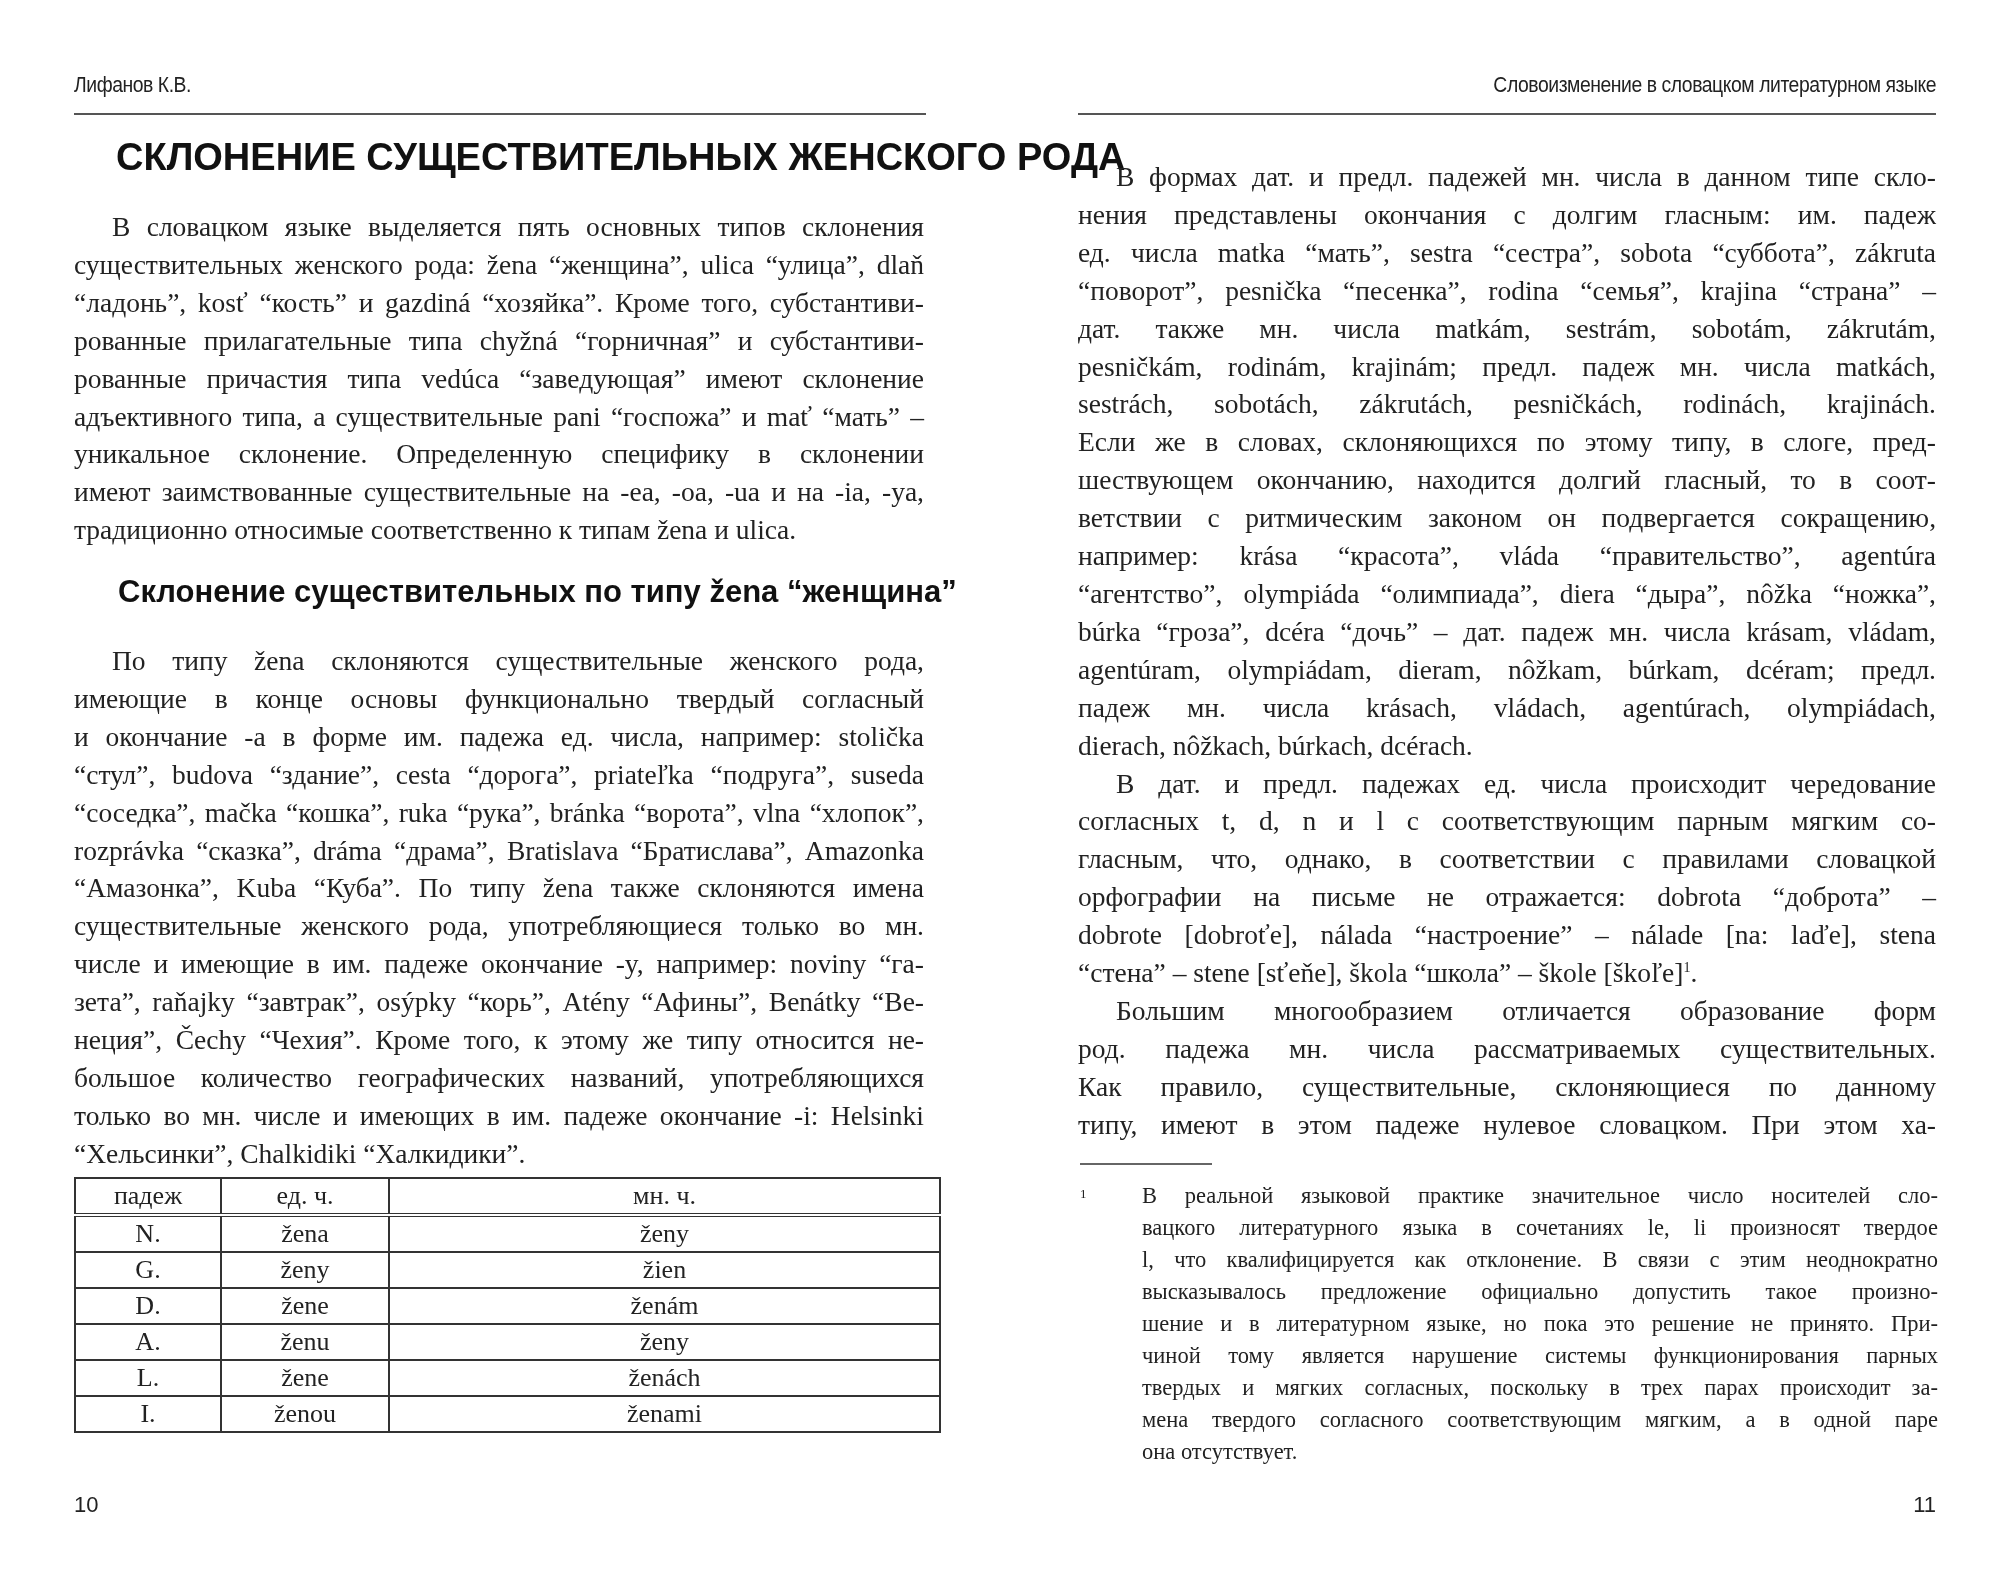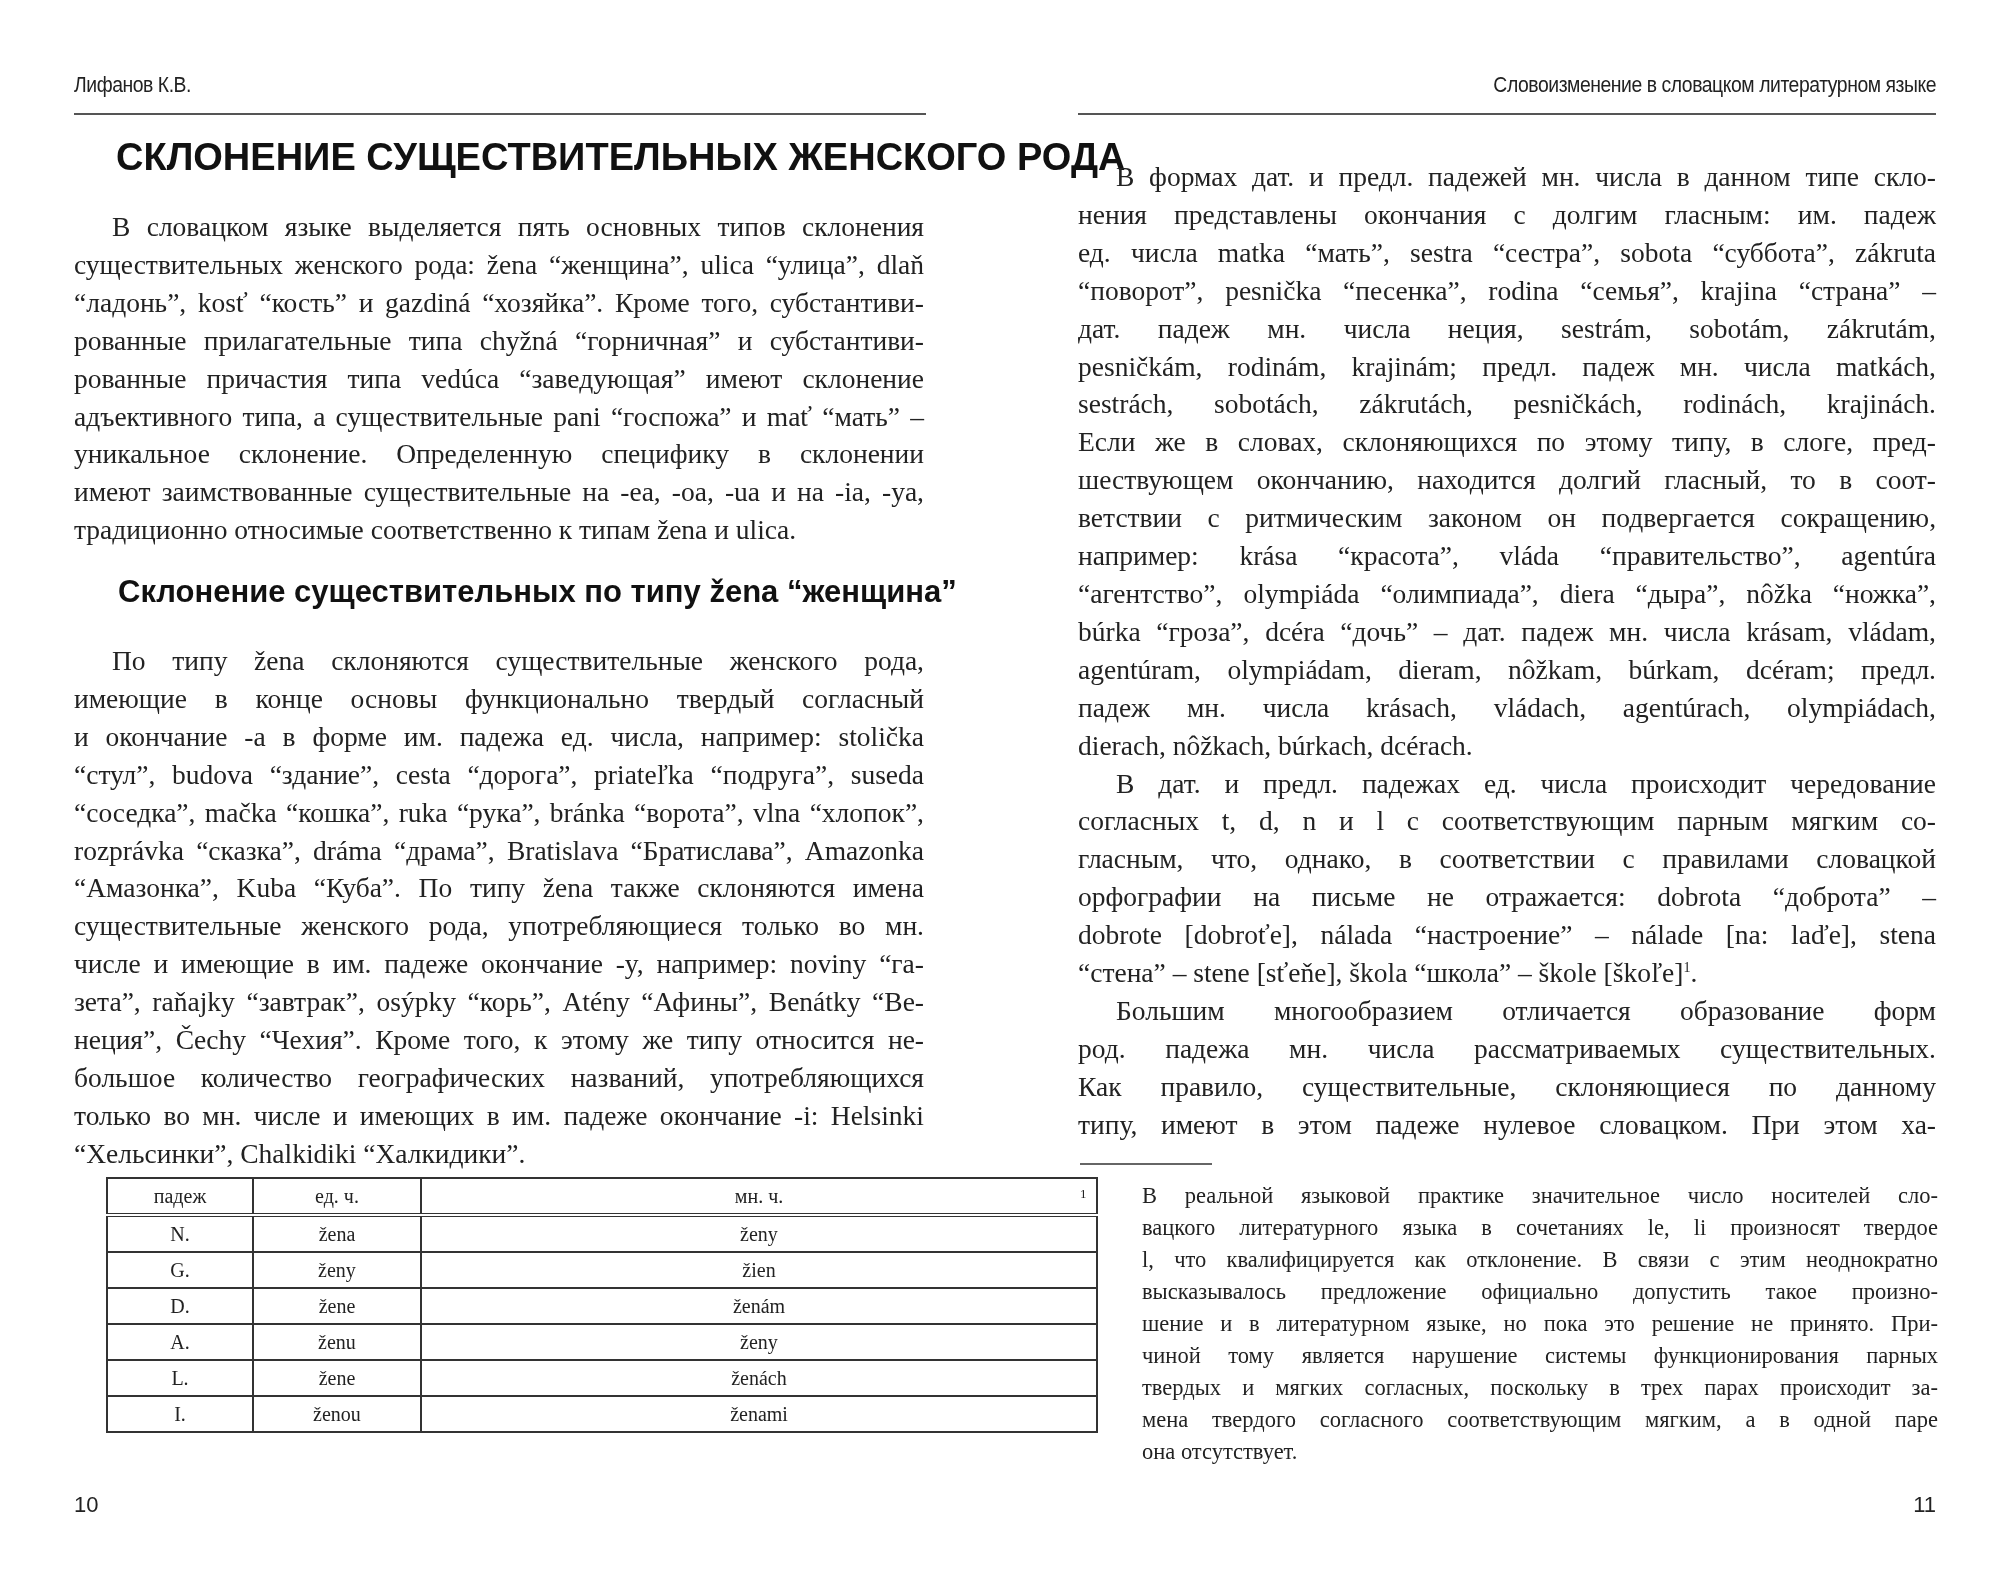--- a/index.html
+++ b/index.html
@@ -43,24 +43,24 @@
   }
   .line { display: block; white-space: nowrap; text-align-last: justify; text-align: justify; }
   .line.last { text-align-last: left; }
 
   .left-block-1 { left: 74px; top: 208px; width: 850px; }
   .left-block-2 { left: 74px; top: 642px; width: 850px; }
   .right-block-1 { left: 78px; top: 158px; width: 858px; }
   .indent { padding-left: 38px; }
 
   table.decl {
-    position: absolute; left: 74px; top: 1177px; width: 992px;
+    position: absolute; left: 74px; top: 1177px; width: 867px;
     border-collapse: collapse;
     font-family: "Liberation Serif", "DejaVu Serif", serif;
-    font-size: 20px; color: #222; margin-left: 32px;
+    font-size: 26px; color: #222;
   }
   table.decl td, table.decl th {
     border: 2px solid #333; text-align: center; height: 34px; padding: 0; font-weight: normal;
   }
   table.decl th { border-bottom: 4px double #333; }
   table.decl col.c1 { width: 146px; }
   table.decl col.c2 { width: 168px; }
 
   .fn-rule { position: absolute; left: 1080px; top: 1163px; width: 132px; border-top: 2px solid #666; }
   .footnote {
@@ -172,21 +172,21 @@
 
 <div class="page page-right">
   <div class="running-head">Словоизменение в словацком литературном языке</div>
   <div class="head-rule"></div>
 
   <div class="body-text right-block-1">
     <span class="line indent">В формах дат. и предл. падежей мн. числа в данном типе скло-</span>
     <span class="line">нения представлены окончания с долгим гласным: им. падеж</span>
     <span class="line">ед. числа matka “мать”, sestra “сестра”, sobota “суббота”, zákruta</span>
     <span class="line">“поворот”, pesnička “песенка”, rodina “семья”, krajina “страна” –</span>
-    <span class="line">дат. падеж мн. числа неция, sestrám, sobotám, zákrutám,</span>
+    <span class="line">дат. также мн. числа matkám, sestrám, sobotám, zákrutám,</span>
     <span class="line">pesničkám, rodinám, krajinám; предл. падеж мн. числа matkách,</span>
     <span class="line">sestrách, sobotách, zákrutách, pesničkách, rodinách, krajinách.</span>
     <span class="line">Если же в словах, склоняющихся по этому типу, в слоге, пред-</span>
     <span class="line">шествующем окончанию, находится долгий гласный, то в соот-</span>
     <span class="line">ветствии с ритмическим законом он подвергается сокращению,</span>
     <span class="line">например: krása “красота”, vláda “правительство”, agentúra</span>
     <span class="line">“агентство”, olympiáda “олимпиада”, diera “дыра”, nôžka “ножка”,</span>
     <span class="line">búrka “гроза”, dcéra “дочь” – дат. падеж мн. числа krásam, vládam,</span>
     <span class="line">agentúram, olympiádam, dieram, nôžkam, búrkam, dcéram; предл.</span>
     <span class="line">падеж мн. числа krásach, vládach, agentúrach, olympiádach,</span>

